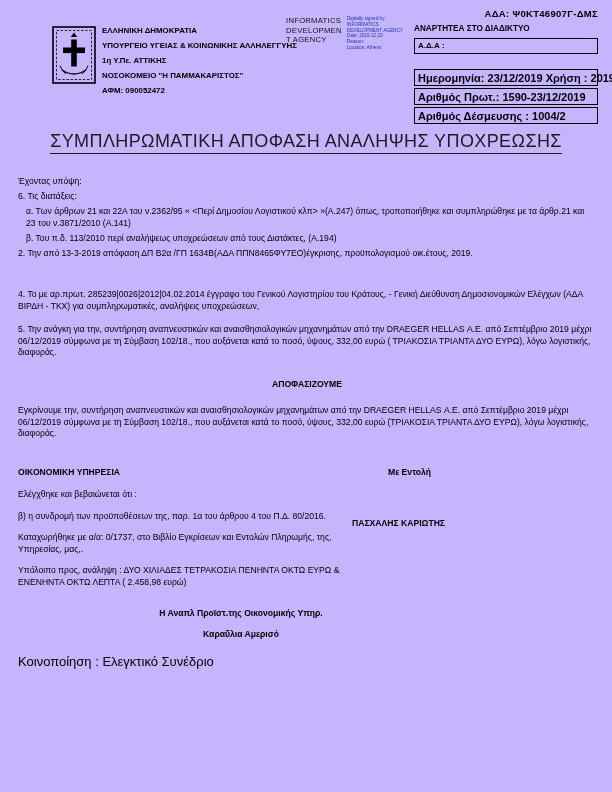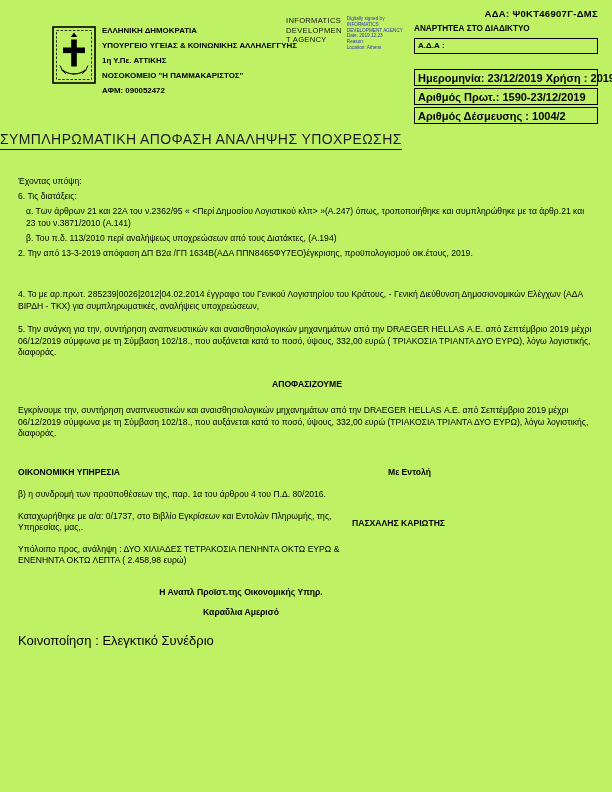--- a/index.html
+++ b/index.html
@@ -1,34 +1,34 @@
 <!DOCTYPE html>
 <html><head>
 <meta charset="utf-8">
 <style>
   html,body{margin:0;padding:0;background:#ffffff;}
-  .page{position:relative;width:612px;height:792px;background:#bef264;margin:0 auto;
+  .page{position:relative;width:612px;height:792px;background:#c4b5fd;margin:0 auto;
         font-family:"Liberation Sans",sans-serif;color:#000;overflow:hidden;}
 
   .ada-top{position:absolute;top:8px;right:14px;font-size:9.5px;font-weight:bold;letter-spacing:.3px;}
 
   .emblem{position:absolute;top:26px;left:52px;width:44px;height:58px;}
 
   .org{position:absolute;top:23px;left:102px;font-size:7.9px;font-weight:bold;line-height:15px;white-space:nowrap;}
 
   .sig{position:absolute;top:16px;left:286px;display:flex;gap:5px;}
   .sig-agency{font-size:7.6px;line-height:9.5px;color:#111;letter-spacing:.3px;white-space:nowrap;}
   .sig-details{font-size:4.7px;line-height:5.8px;color:#2b35af;width:64px;}
 
   .right-col{position:absolute;top:24px;left:414px;width:184px;}
   .posted{font-size:8.2px;font-weight:bold;margin-bottom:5px;white-space:nowrap;}
   .ada-box{border:1px solid #000;font-size:8px;font-weight:bold;padding:2px 3px;height:10px;margin-bottom:15px;}
   .ibox{border:1px solid #000;font-size:11px;font-weight:bold;padding:1.5px 3px;margin-bottom:2px;white-space:nowrap;}
 
-  .title{position:absolute;top:131px;left:0;width:100%;text-align:left;font-size:14px;color:#1c1c1c;letter-spacing:.4px;}
+  .title{position:absolute;top:131px;left:0;width:100%;text-align:center;font-size:18px;color:#1c1c1c;letter-spacing:.4px;}
   .title span{border-bottom:1.5px solid #1c1c1c;padding-bottom:2px;}
 
   .docbody{position:absolute;top:176px;left:18px;width:578px;font-size:8.6px;line-height:11.5px;}
   .para{margin:0 0 3.5px 0;}
   .ind{margin-left:8px;}
   .gap-lg{margin-top:30px;}
   .gap-md{margin-top:12px;}
   .decide{font-weight:bold;text-align:center;margin:20px 0 15px 0;}
 
   .fin{display:flex;margin-top:27px;}
@@ -105,20 +105,21 @@
     <div class="para">2. Την από 13-3-2019 απόφαση ΔΠ Β2α /ΓΠ 1634Β(ΑΔΑ ΠΠΝ8465ΦΥ7ΕΟ)έγκρισης, προϋπολογισμού οικ.έτους, 2019.</div>
     <div class="para gap-lg">4. Το με αρ.πρωτ. 285239|0026|2012|04.02.2014 έγγραφο του Γενικού Λογιστηρίου του Κράτους, - Γενική Διεύθυνση Δημοσιονομικών Ελέγχων (ΑΔΑ ΒΙΡΔΗ - ΤΚΧ) για συμπληρωματικές, αναλήψεις υποχρεώσεων,</div>
     <div class="para gap-md">5. Την ανάγκη για την, συντήρηση αναπνευστικών και αναισθησιολογικών μηχανημάτων από την DRAEGER HELLAS Α.Ε. από Σεπτέμβριο 2019 μέχρι 06/12/2019 σύμφωνα με τη Σύμβαση 102/18., που αυξάνεται κατά το ποσό, ύψους, 332,00 ευρώ ( ΤΡΙΑΚΟΣΙΑ ΤΡΙΑΝΤΑ ΔΥΟ ΕΥΡΩ), λόγω λογιστικής, διαφοράς.</div>
 
     <div class="decide">ΑΠΟΦΑΣΙΖΟΥΜΕ</div>
     <div class="para">Εγκρίνουμε την, συντήρηση αναπνευστικών και αναισθησιολογικών μηχανημάτων από την DRAEGER HELLAS Α.Ε. από Σεπτέμβριο 2019 μέχρι 06/12/2019 σύμφωνα με τη Σύμβαση 102/18., που αυξάνεται κατά το ποσό, ύψους, 332,00 ευρώ (ΤΡΙΑΚΟΣΙΑ ΤΡΙΑΝΤΑ ΔΥΟ ΕΥΡΩ), λόγω λογιστικής, διαφοράς.</div>
 
     <div class="fin">
       <div class="fin-left">
         <div class="dept">ΟΙΚΟΝΟΜΙΚΗ ΥΠΗΡΕΣΙΑ</div>
+        <div class="blk">Ελέγχθηκε και βεβαιώνεται ότι :</div>
         <div class="blk">β) η συνδρομή των προϋποθέσεων της, παρ. 1α του άρθρου 4 του Π.Δ. 80/2016.</div>
         <div class="blk">Καταχωρήθηκε με α/α: 0/1737, στο Βιβλίο Εγκρίσεων και Εντολών Πληρωμής, της, Υπηρεσίας, μας,.</div>
         <div class="blk">Υπόλοιπο προς, ανάληψη : ΔΥΟ ΧΙΛΙΑΔΕΣ ΤΕΤΡΑΚΟΣΙΑ ΠΕΝΗΝΤΑ ΟΚΤΩ ΕΥΡΩ &amp; ΕΝΕΝΗΝΤΑ ΟΚΤΩ ΛΕΠΤΑ ( 2.458,98 ευρώ)</div>
       </div>
       <div class="fin-right">
         <div class="by-order">Με Εντολή</div>
         <div class="commander-name">ΠΑΣΧΑΛΗΣ ΚΑΡΙΩΤΗΣ</div>
       </div>
     </div>
 

